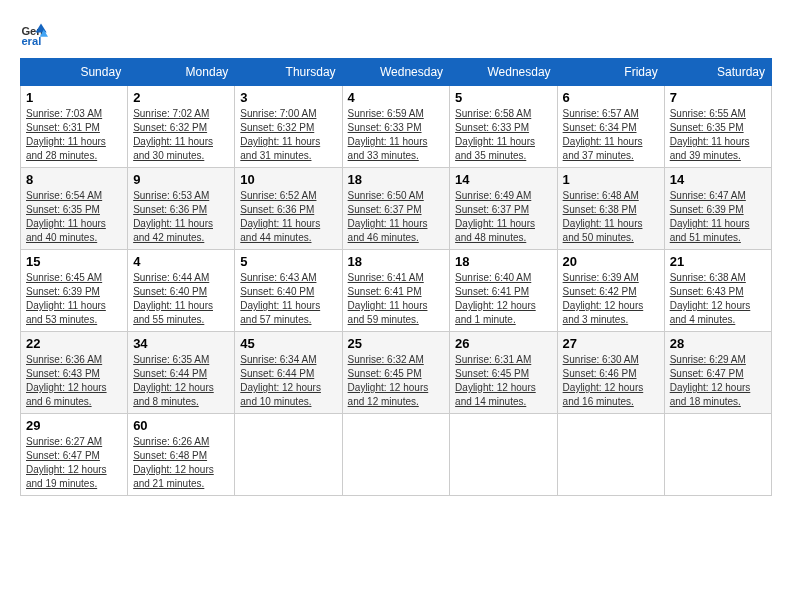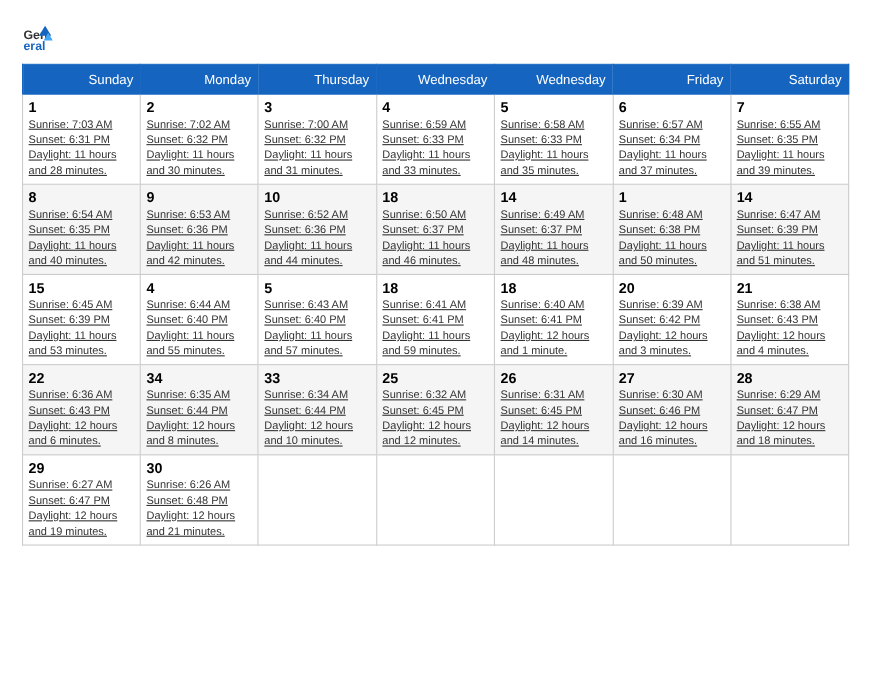--- a/index.html
+++ b/index.html
@@ -298,21 +298,21 @@
       </td>
         <td>
         <span class="day-num">34</span>
         <div class="day-info">
           Sunrise: 6:35 AM<br>
           Sunset: 6:44 PM<br>
           Daylight: 12 hours and 8 minutes.
         </div>
       </td>
         <td>
-        <span class="day-num">33</span>
+        <span class="day-num">45</span>
         <div class="day-info">
           Sunrise: 6:34 AM<br>
           Sunset: 6:44 PM<br>
           Daylight: 12 hours and 10 minutes.
         </div>
       </td>
         <td>
         <span class="day-num">25</span>
         <div class="day-info">
           Sunrise: 6:32 AM<br>
@@ -348,21 +348,21 @@
       <tr>
         <td>
         <span class="day-num">29</span>
         <div class="day-info">
           Sunrise: 6:27 AM<br>
           Sunset: 6:47 PM<br>
           Daylight: 12 hours and 19 minutes.
         </div>
       </td>
         <td>
-        <span class="day-num">30</span>
+        <span class="day-num">60</span>
         <div class="day-info">
           Sunrise: 6:26 AM<br>
           Sunset: 6:48 PM<br>
           Daylight: 12 hours and 21 minutes.
         </div>
       </td>
         <td class="empty-cell"></td>
         <td class="empty-cell"></td>
         <td class="empty-cell"></td>
         <td class="empty-cell"></td>

